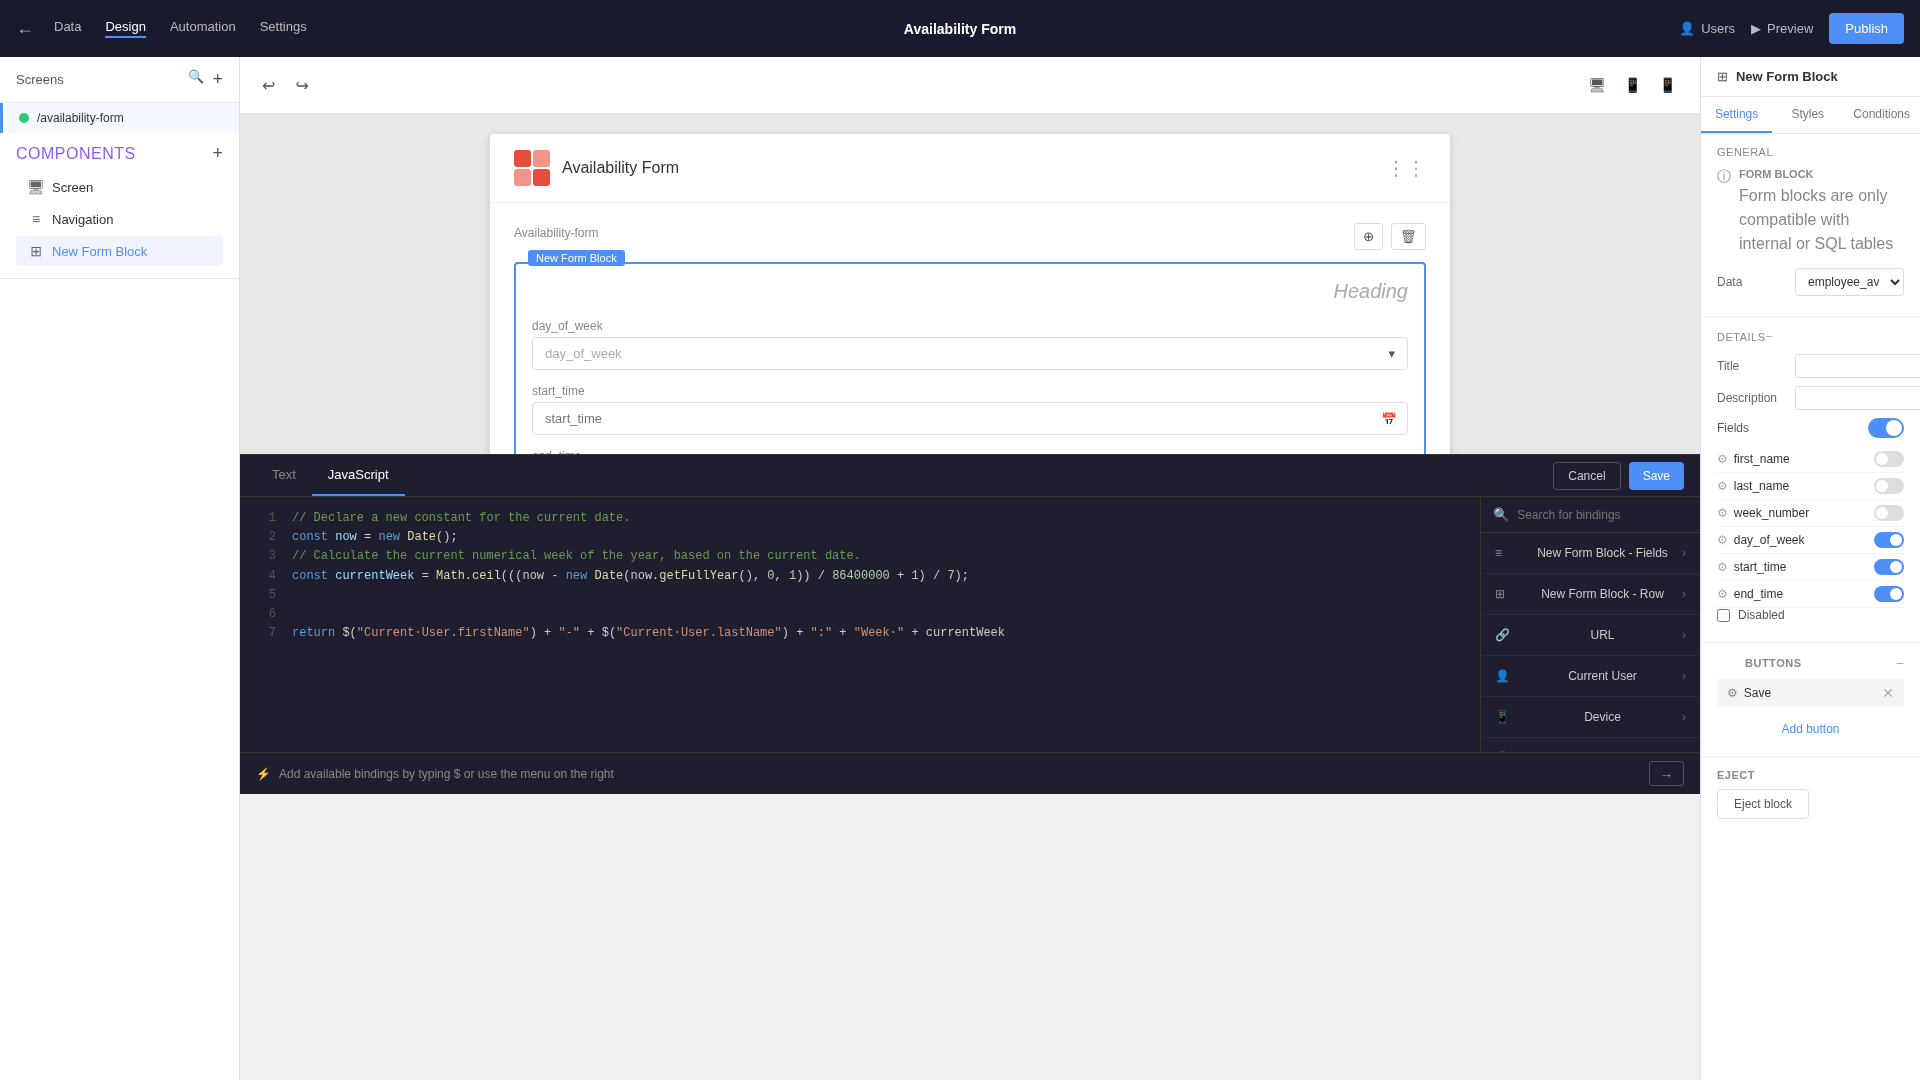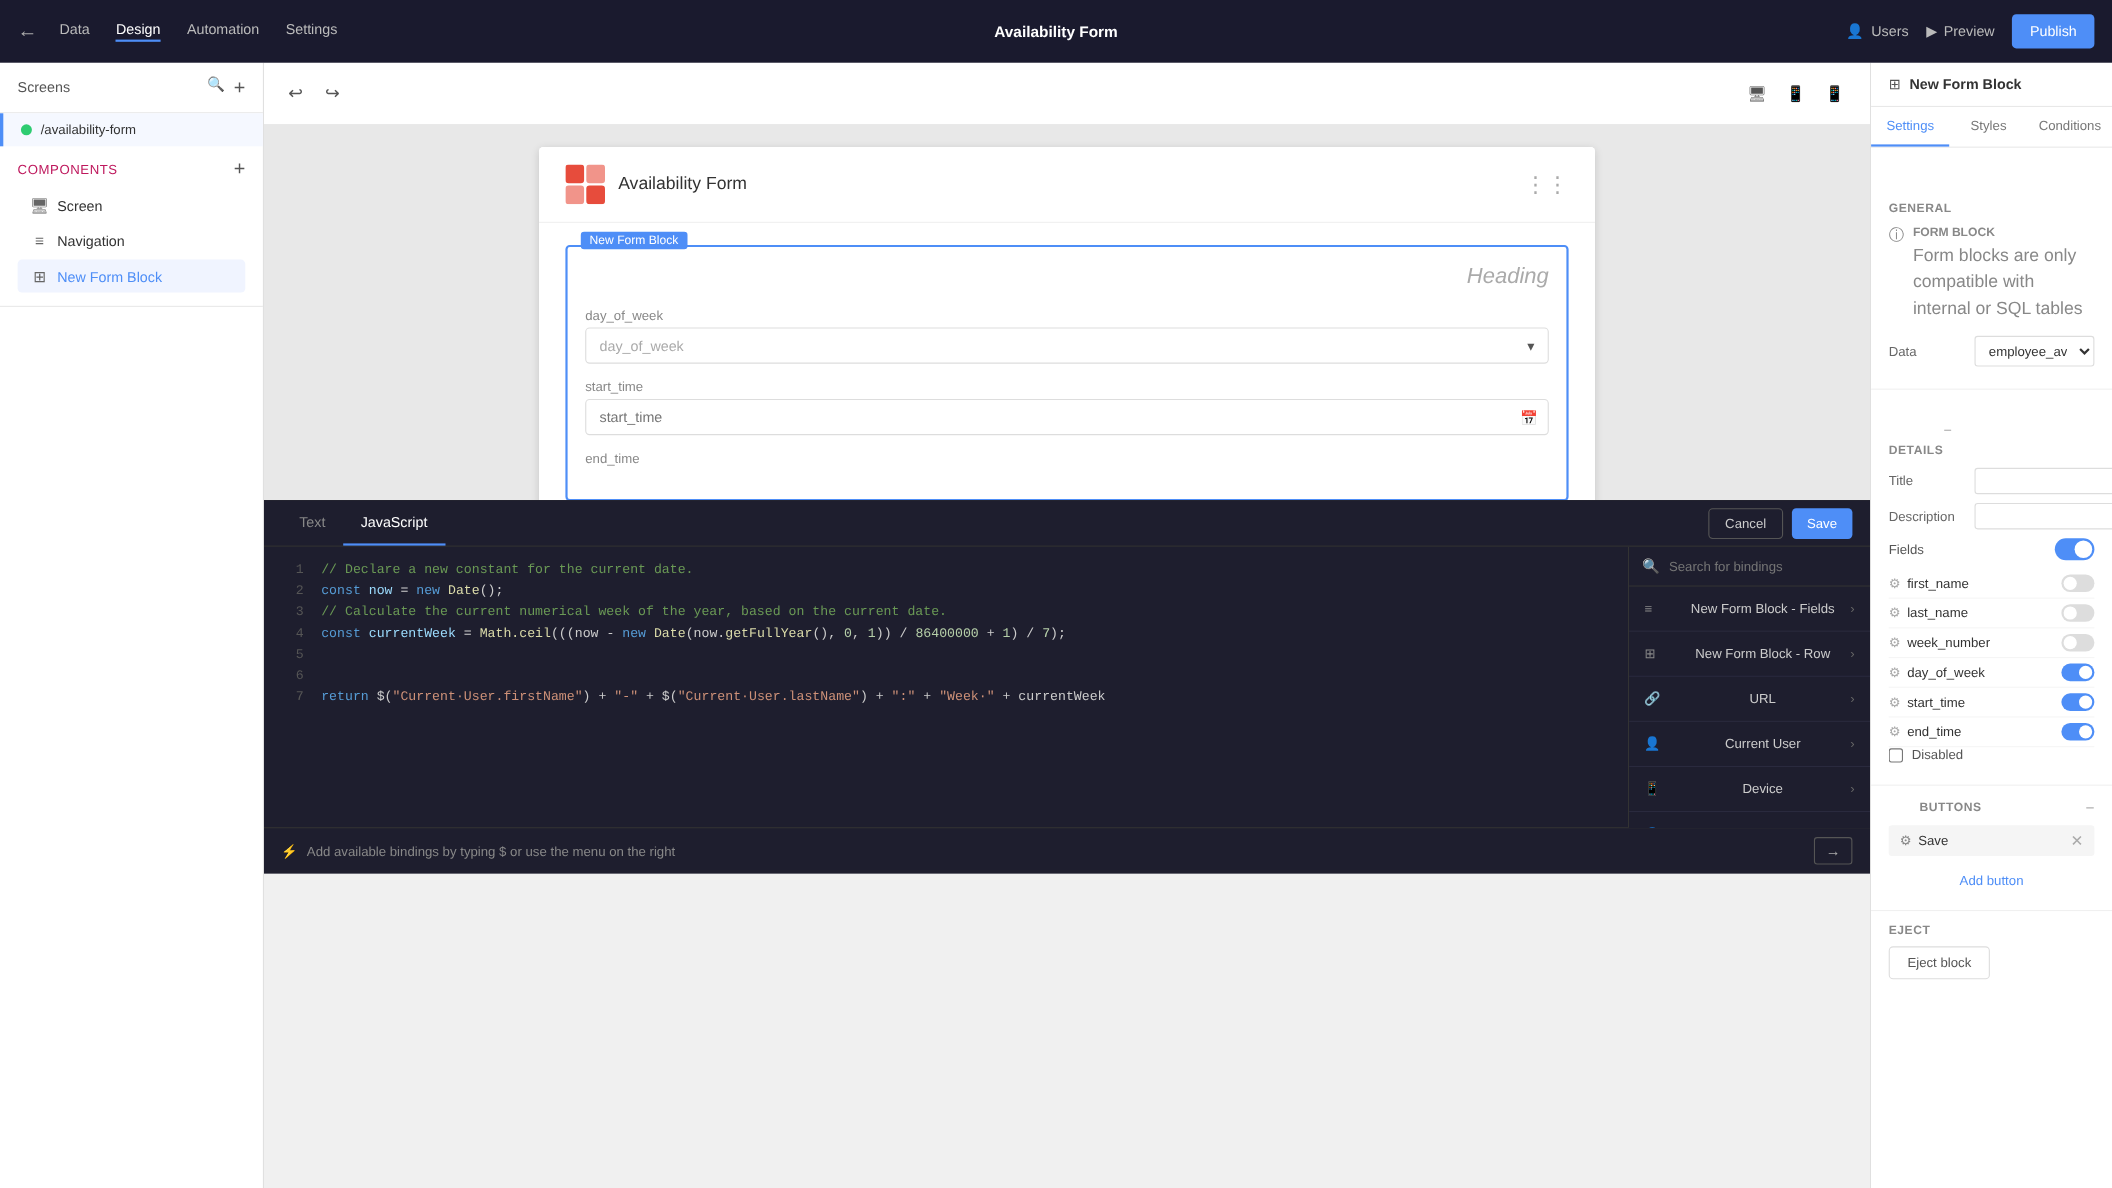--- a/index.html
+++ b/index.html
@@ -27,21 +27,21 @@
     .sidebar-header { padding: 12px 16px; display: flex; align-items: center; justify-content: space-between; border-bottom: 1px solid #e8e8e8; }
     .sidebar-header .label { font-weight: 500; font-size: 13px; color: #555; }
     .sidebar-header-icons { display: flex; gap: 8px; }
     .sidebar-header-icons span { cursor: pointer; color: #777; }
     .screen-item { padding: 8px 16px; background: #f5f8ff; border-left: 3px solid #4e8ef7; display: flex; align-items: center; gap: 8px; cursor: pointer; }
     .screen-dot { width: 10px; height: 10px; border-radius: 50%; background: #2ecc71; }
     .screen-name { font-size: 12px; color: #333; }
 
     .sidebar-section { padding: 10px 16px; border-bottom: 1px solid #e8e8e8; }
     .sidebar-section-header { display: flex; align-items: center; justify-content: space-between; margin-bottom: 8px; }
-    .sidebar-section-label { font-size: 12px; color: #be185d; font-weight: 500; text-transform: uppercase; letter-spacing: 0.5px; }
+    .sidebar-section-label { font-size: 16px; color: #8b5cf6; font-weight: 500; text-transform: uppercase; letter-spacing: 0.5px; }
     .sidebar-item { padding: 7px 12px; display: flex; align-items: center; gap: 8px; cursor: pointer; border-radius: 4px; margin-bottom: 2px; }
     .sidebar-item .item-icon { width: 16px; height: 16px; color: #666; display: flex; align-items: center; justify-content: center; font-size: 14px; }
     .sidebar-item .item-label { font-size: 13px; color: #333; }
     .sidebar-item.active { background: #f0f4ff; }
     .sidebar-item.active .item-label { color: #4e8ef7; }
 
     
     .center-area { flex: 1; display: flex; flex-direction: column; overflow: hidden; }
     .canvas-toolbar { height: 57px; background: #fff; border-bottom: 1px solid #e0e0e0; display: flex; align-items: center; padding: 0 16px; gap: 8px; }
     .toolbar-btn { border: none; background: none; cursor: pointer; color: #555; font-size: 16px; padding: 4px 6px; border-radius: 3px; }
@@ -106,21 +106,21 @@
 
     
     .right-panel { width: 220px; background: #fff; border-left: 1px solid #e0e0e0; display: flex; flex-direction: column; overflow-y: auto; }
     .right-panel-header { padding: 12px 16px; border-bottom: 1px solid #e8e8e8; display: flex; align-items: center; gap: 8px; }
     .panel-icon { color: #555; }
     .panel-title { font-weight: 600; font-size: 13px; }
     .panel-tabs { display: flex; border-bottom: 1px solid #e8e8e8; }
     .panel-tab { flex: 1; text-align: center; padding: 10px; font-size: 12px; cursor: pointer; color: #777; }
     .panel-tab.active { color: #4e8ef7; border-bottom: 2px solid #4e8ef7; }
     .panel-section { padding: 12px 16px; border-bottom: 1px solid #f0f0f0; }
-    .panel-section-title { font-size: 11px; color: #888; font-weight: 700; text-transform: uppercase; letter-spacing: 0.5px; margin-bottom: 10px; margin-top: 37px; }
+    .panel-section-title { font-size: 11px; color: #888; font-weight: 400; text-transform: uppercase; letter-spacing: 0.5px; margin-bottom: 10px; }
     .form-block-info { display: flex; align-items: flex-start; gap: 8px; margin-bottom: 12px; }
     .info-icon { color: #888; font-size: 14px; }
     .info-text { font-size: 16px; color: #888; line-height: 1.5; }
     .field-row { display: flex; align-items: center; margin-bottom: 8px; gap: 8px; }
     .field-row-label { font-size: 12px; color: #666; min-width: 70px; }
     .field-row-value { flex: 1; }
     .field-select { width: 100%; border: 1px solid #ddd; border-radius: 3px; padding: 5px 8px; font-size: 12px; color: #333; background: #fff; }
     .radio-group { display: flex; flex-direction: column; gap: 6px; }
     .radio-item { display: flex; align-items: center; gap: 8px; cursor: pointer; }
     .radio-item input { accent-color: #4e8ef7; }
@@ -244,20 +244,27 @@
               <rect x="0" y="0" width="17" height="17" rx="3" fill="#e74c3c"></rect>
               <rect x="19" y="0" width="17" height="17" rx="3" fill="#e74c3c" opacity="0.6"></rect>
               <rect x="0" y="19" width="17" height="17" rx="3" fill="#e74c3c" opacity="0.6"></rect>
               <rect x="19" y="19" width="17" height="17" rx="3" fill="#e74c3c"></rect>
             </svg>
             <span class="app-title-text">Availability Form</span>
             <span class="app-header-dots">⋮⋮</span>
           </div>
 
           <div class="form-area">
+            <div style="display:flex;align-items:center;justify-content:space-between;margin-bottom:12px;">
+              <span class="form-label-title">Availability-form</span>
+              <div class="form-copy-icons">
+                <button>⊕</button>
+                <button>🗑</button>
+              </div>
+            </div>
             <div class="form-block-wrapper">
               <span class="form-block-tag">New Form Block</span>
               <div class="form-heading">Heading</div>
 
               <div class="form-field">
                 <div class="form-field-label">day_of_week</div>
                 <div class="form-field-input" style="background:#fff;">
                   <span style="color:#aaa;flex:1;">day_of_week</span>
                   <span>▾</span>
                 </div>

